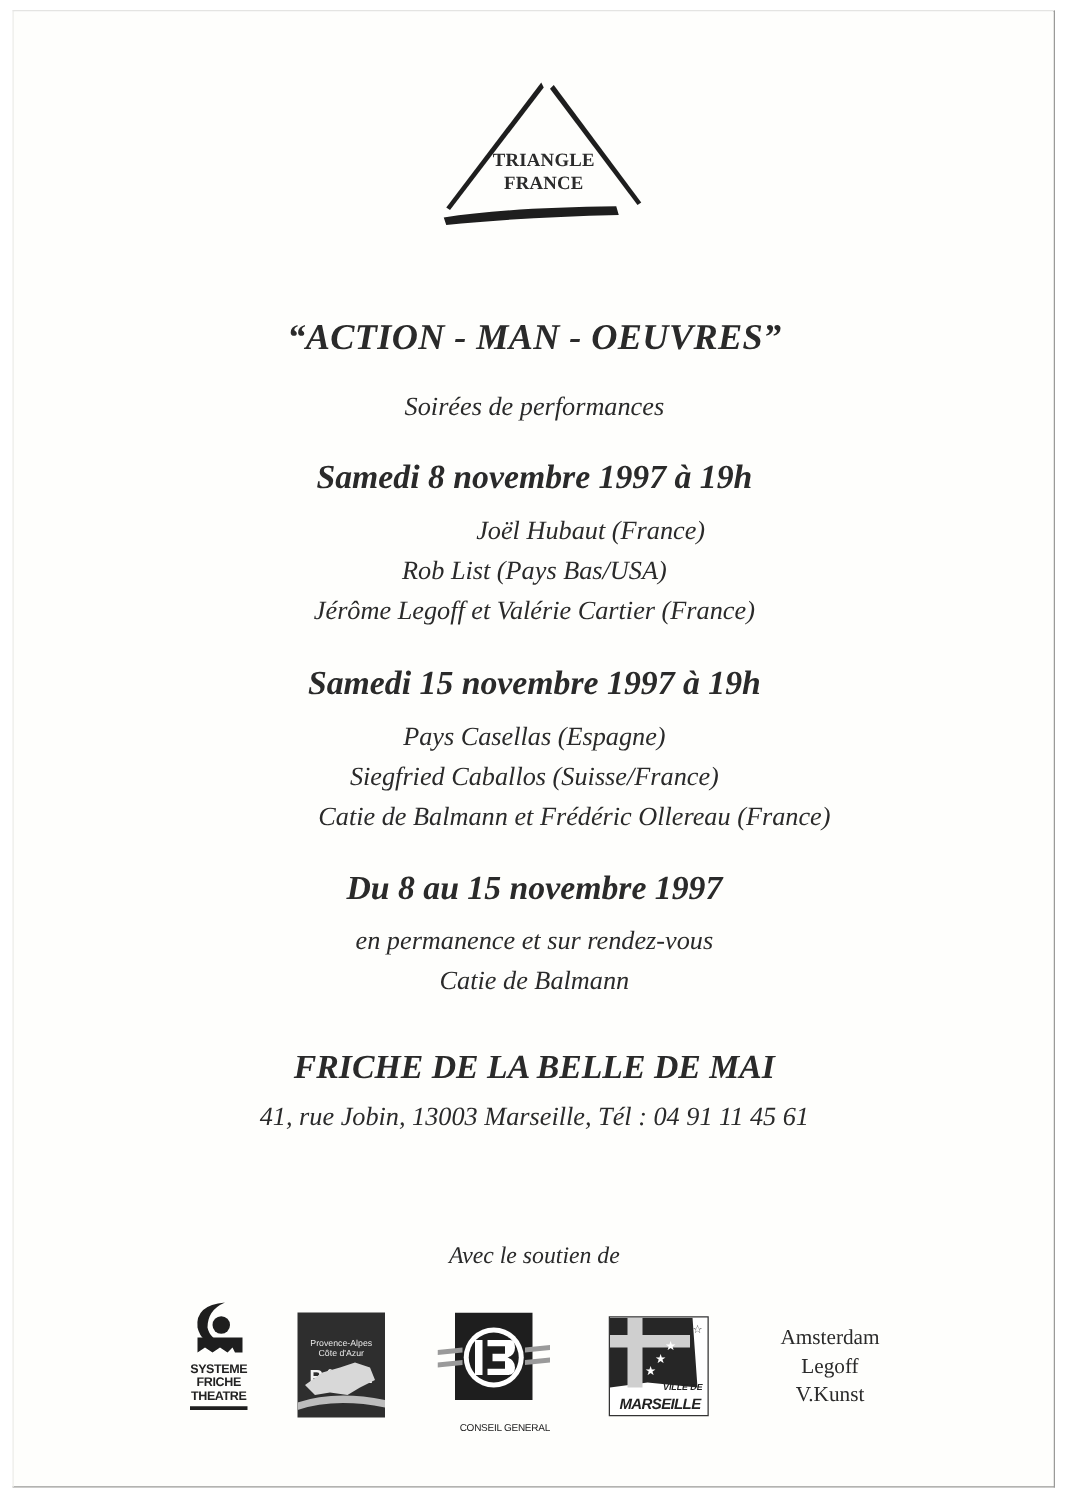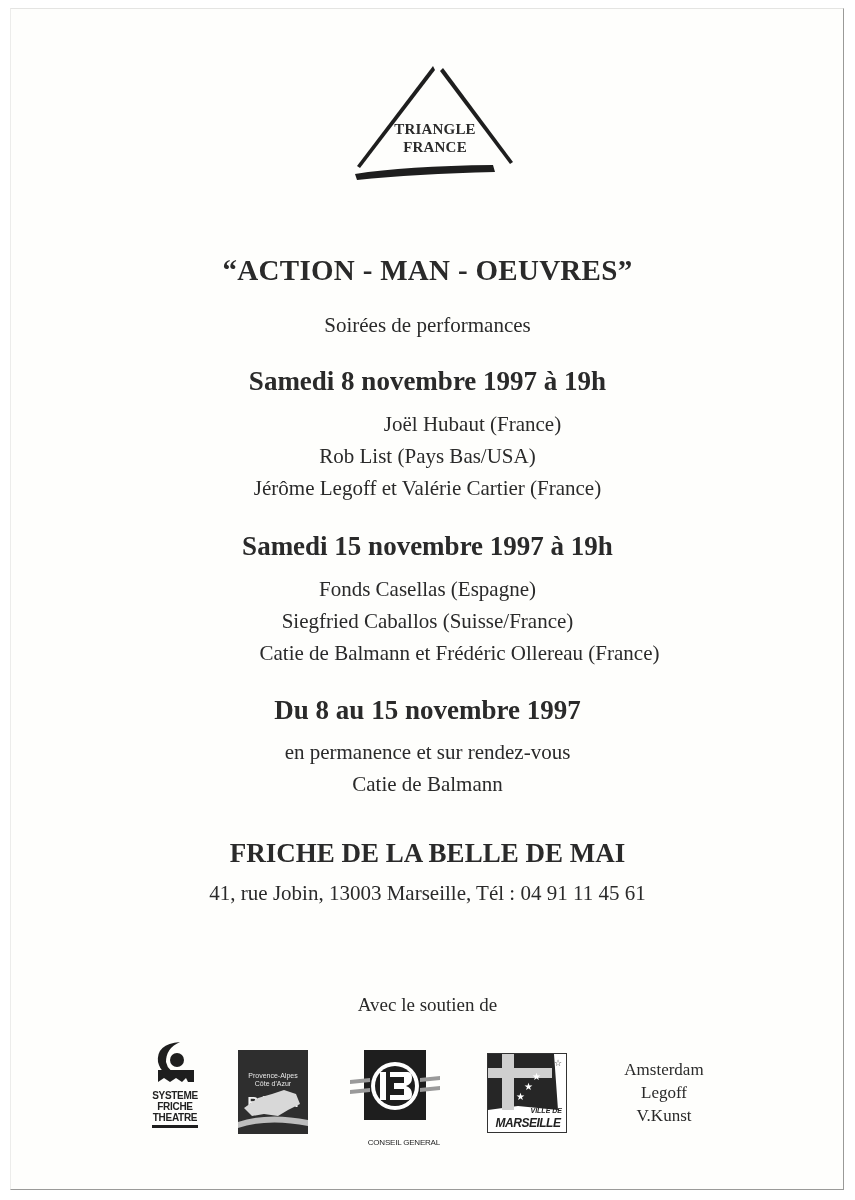--- a/index.html
+++ b/index.html
@@ -21,21 +21,21 @@
       top: 8px;
       width: 834px;
       height: 1182px;
       background: #fefefc;
       border-top: 1px solid #e4e4e2;
       border-left: 1px solid #ececea;
       border-right: 1px solid #9a9a98;
       border-bottom: 1px solid #9a9a98;
       box-sizing: border-box;
     }
-    .center { position: absolute; left: 0; width: 855px; text-align: center; }
+    .center { position: absolute; left: 0; width: 855px; text-align: center; font-style: italic; }
 
     
     .logo {
       position: absolute;
       left: 345px;
       top: 62px;
       width: 180px;
       height: 125px;
     }
     .logo svg { position: absolute; left: 0; top: 0; }
@@ -151,21 +151,21 @@
 
 <div class="center title">“ACTION - MAN - OEUVRES”</div>
 <div class="center subtitle">Soirées de performances</div>
 
 <div class="center date-head" style="top:366px;">Samedi 8 novembre 1997 à 19h</div>
 <div class="center line" style="top:410px;padding-left:45px;">Joël Hubaut (France)</div>
 <div class="center line" style="top:442px;">Rob List (Pays Bas/USA)</div>
 <div class="center line" style="top:474px;">Jérôme Legoff et Valérie Cartier (France)</div>
 
 <div class="center date-head" style="top:531px;">Samedi 15 novembre 1997 à 19h</div>
-<div class="center line" style="top:575px;">Fonds Casellas (Espagne)</div>
+<div class="center line" style="top:575px;">Pays Casellas (Espagne)</div>
 <div class="center line" style="top:607px;">Siegfried Caballos (Suisse/France)</div>
 <div class="center line" style="top:639px;padding-left:32px;">Catie de Balmann et Frédéric Ollereau (France)</div>
 
 <div class="center date-head" style="top:695px;">Du 8 au 15 novembre 1997</div>
 <div class="center line" style="top:738px;">en permanence et sur rendez-vous</div>
 <div class="center line" style="top:770px;">Catie de Balmann</div>
 
 <div class="center venue">FRICHE DE LA BELLE DE MAI</div>
 <div class="center address">41, rue Jobin, 13003 Marseille, Tél : 04 91 11 45 61</div>
 

